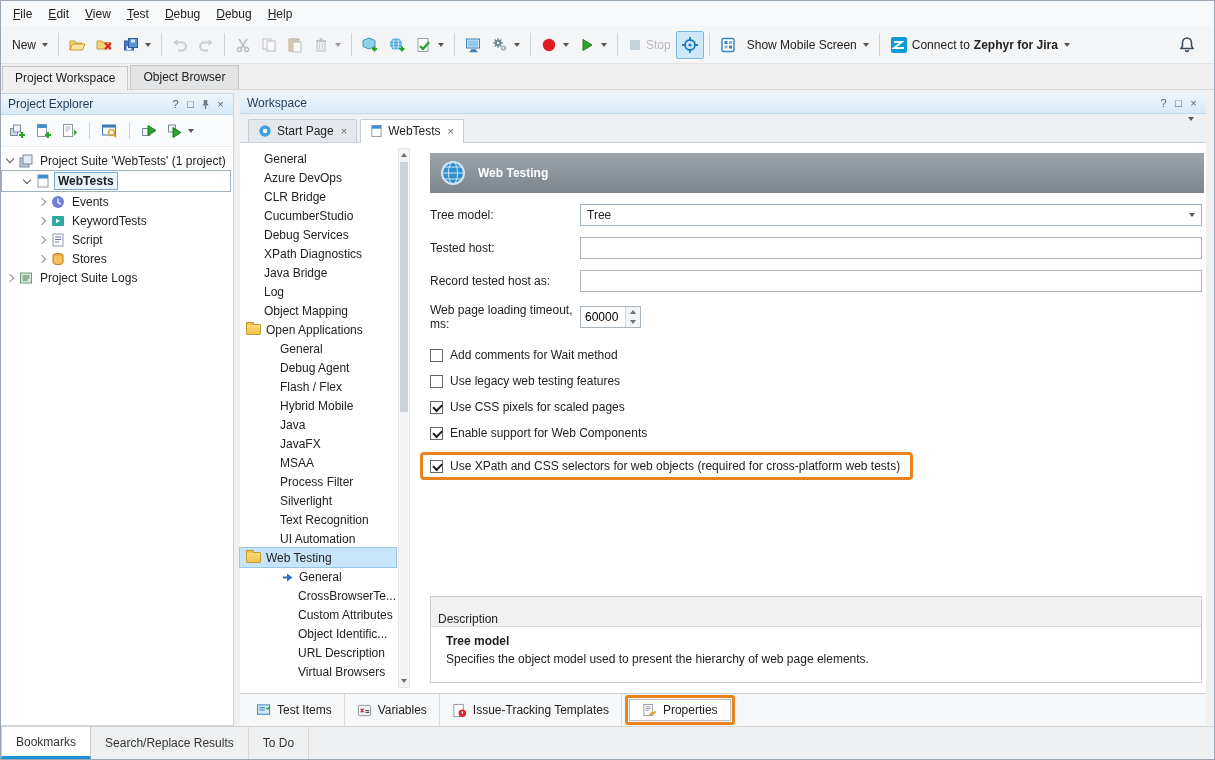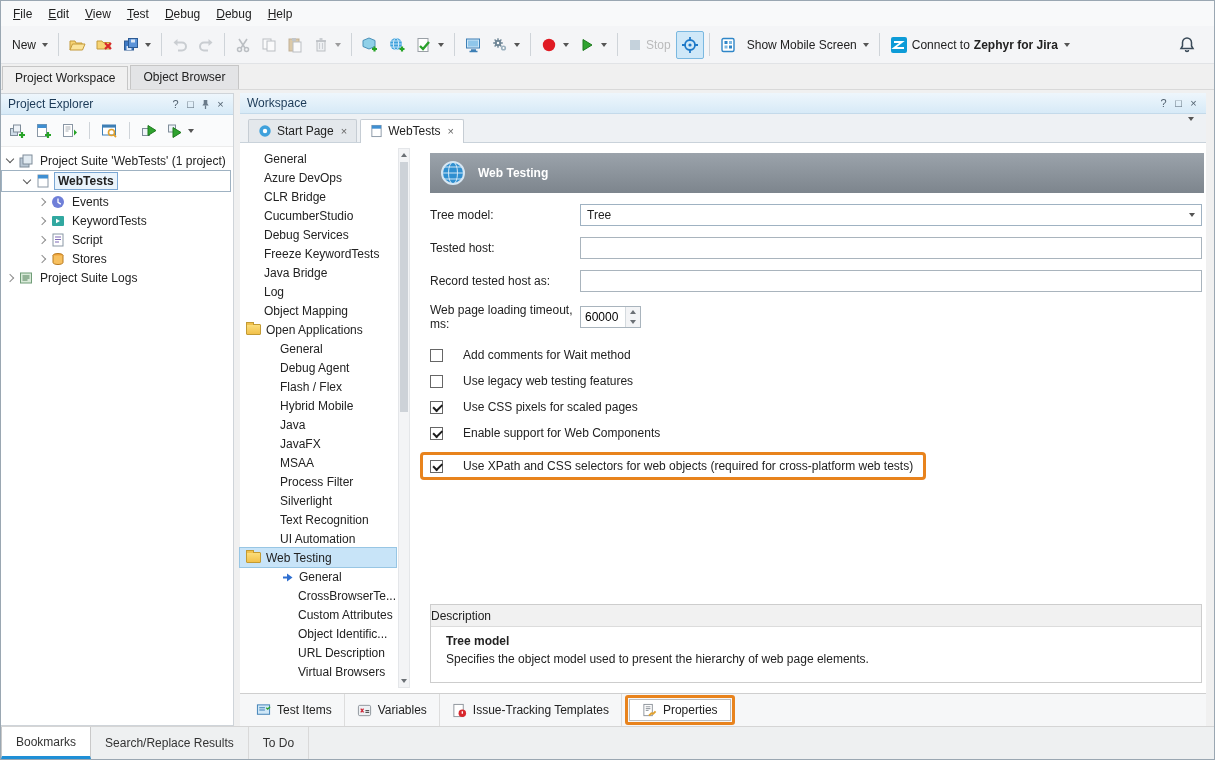--- a/index.html
+++ b/index.html
@@ -69,27 +69,27 @@
 .frow{display:flex;align-items:center;margin-top:11px;flex:0 0 auto}
 .frow .flabel{width:150px;flex:0 0 auto}
 .sel{flex:1;height:22px;border:1px solid #9fb2c2;background:#fff;display:flex;align-items:center;padding:0 6px;margin-right:2px}
 .sel .sv{flex:1}
 .tin{flex:1;height:22px;border:1px solid #a9b4bd;padding:0 5px;font-size:12px;margin-right:2px;background:#fff}
 .numwrap{display:flex;border:1px solid #a9b4bd;height:22px;background:#fff}
 .numwrap input{width:44px;border:none;padding:0 4px;font-size:12px;outline:none}
 .spin{width:15px;display:flex;flex-direction:column;border-left:1px solid #d4dade}
 .spin div{flex:1;display:flex;align-items:center;justify-content:center;background:#f3f4f6}
 #cbList{margin-top:17px;flex:0 0 auto}
-.cbrow{display:flex;align-items:center;gap:20px;margin-bottom:12px}
+.cbrow{display:flex;align-items:center;gap:7px;margin-bottom:12px}
 .cb{width:13px;height:13px;border:1px solid #666;background:#fff;position:relative;flex:0 0 auto}
 .cb.on::after{content:"";position:absolute;left:2px;top:2.5px;width:7px;height:3.5px;border-left:2px solid #1c1c1c;border-bottom:2px solid #1c1c1c;transform:rotate(-45deg)}
 .hlbox{border:3px solid #e8831d;border-radius:4px;padding:4px 10px 4px 7px;display:inline-block;margin-left:-10px;width:fit-content}
 .hlbox .cbrow{margin-bottom:0}
 .desc{margin-top:auto;margin-bottom:10px;border:1px solid #cdcdcd;margin-right:2px;flex:0 0 auto}
-.desc-hdr{height:22px;background:#f1f1f1;border-bottom:1px solid #dcdcdc;display:flex;align-items:center;padding:0 0}
+.desc-hdr{height:30px;background:#f1f1f1;border-bottom:1px solid #dcdcdc;display:flex;align-items:flex-end;padding:0 7px}
 .desc-body{padding:7px 10px 16px 15px}
 .desc-term{font-weight:bold;margin-bottom:4px}
 
 #wsBottomTabs{height:33px;border-top:1px solid #cfcfcf;background:#f6f7f8;display:flex;align-items:center;padding-left:4px;flex:0 0 auto}
 .btab{display:flex;align-items:center;gap:6px;padding:0 12px;align-self:stretch;border-right:1px solid #ddd}
 .bicon{width:15px;height:15px;flex:0 0 auto}
 .hlbox2{border:3px solid #e8831d;border-radius:3px;align-self:stretch;margin:1px 3px;display:flex;padding:1px}
 .hlbox2 .btab{border:1px solid #bdbdbd;background:#fff;border-right:1px solid #bdbdbd}
 
 #dock{height:33px;background:#eef0f1;border-top:1px solid #d5d5d5;display:flex;flex:0 0 auto}
@@ -506,21 +506,21 @@
             <div class="nrow" style="padding-left: 24px;">
               <span>CLR Bridge</span>
             </div>
             <div class="nrow" style="padding-left: 24px;">
               <span>CucumberStudio</span>
             </div>
             <div class="nrow" style="padding-left: 24px;">
               <span>Debug Services</span>
             </div>
             <div class="nrow" style="padding-left: 24px;">
-              <span>Freeze KeywordTests</span>
+              <span>XPath Diagnostics</span>
             </div>
             <div class="nrow" style="padding-left: 24px;">
               <span>Java Bridge</span>
             </div>
             <div class="nrow" style="padding-left: 24px;">
               <span>Log</span>
             </div>
             <div class="nrow" style="padding-left: 24px;">
               <span>Object Mapping</span>
             </div>

